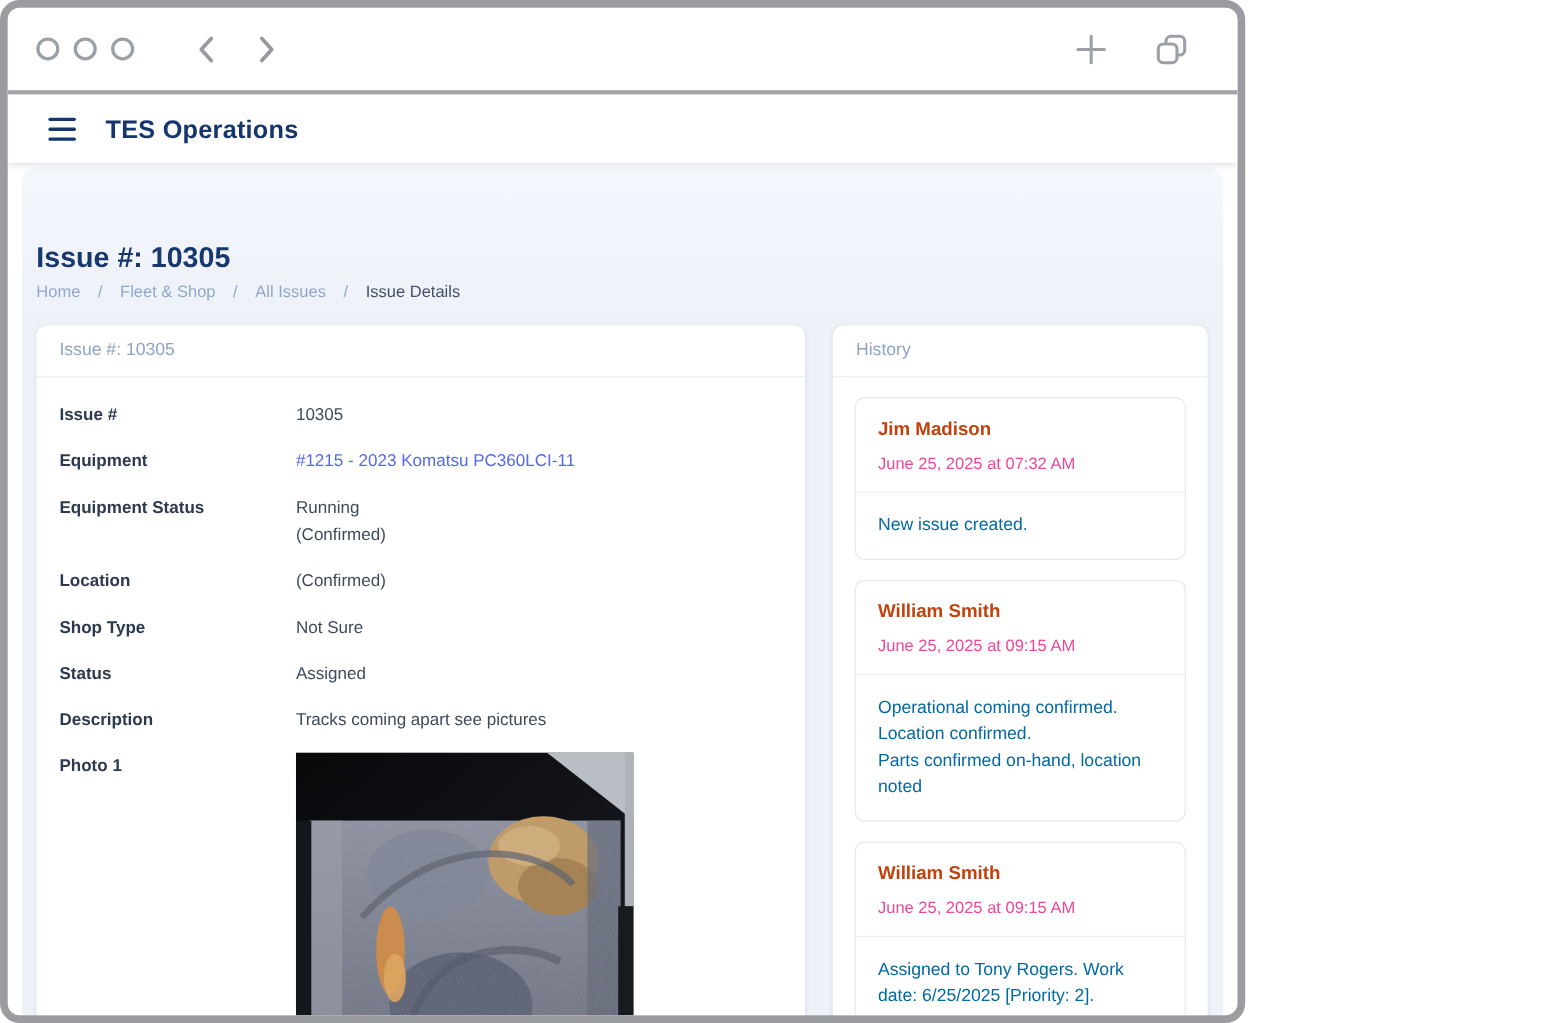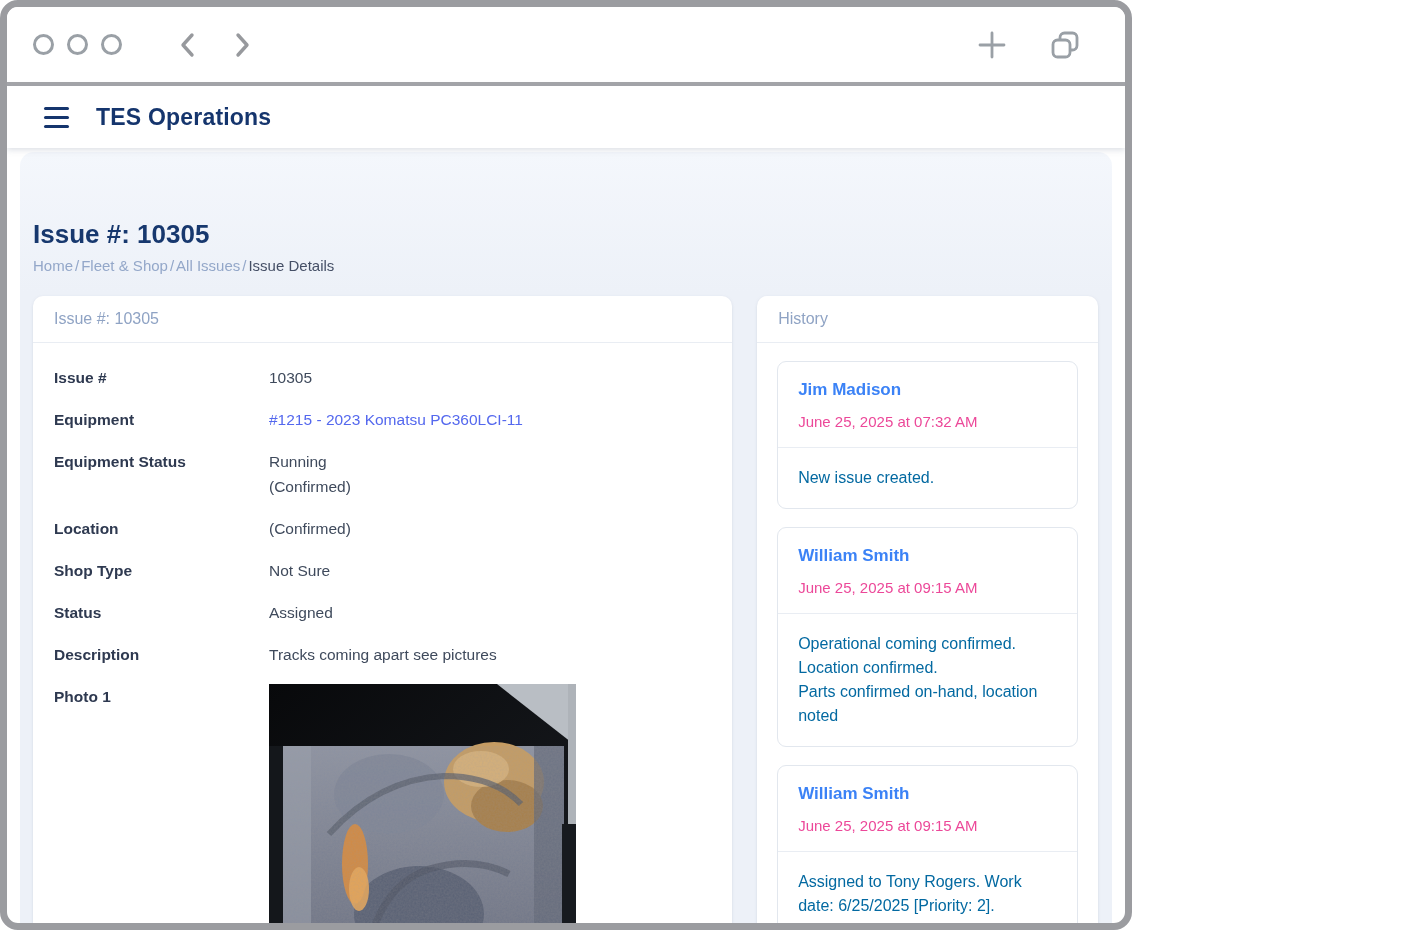--- a/index.html
+++ b/index.html
@@ -34,21 +34,21 @@
   .app-title { font-size:23px; font-weight:700; color:#15356d; letter-spacing:.2px; }
 
   
   .content {
     position:absolute; top:145px; left:13px; right:13px; bottom:0;
     background:linear-gradient(180deg,#f4f7fc 0,#edf1f8 140px);
     border-radius:14px 14px 0 0;
     padding:67px 14px 0 13px; overflow:hidden;
   }
   .page-title { font-size:26px; font-weight:700; color:#17386e; margin-bottom:7px; }
-  .breadcrumb { display:flex; gap:2px; font-size:15px; color:#93a7c9; align-items:center; }
+  .breadcrumb { display:flex; gap:16px; font-size:15px; color:#93a7c9; align-items:center; }
   .crumb { color:#93a7c9; text-decoration:none; }
   .crumb-current { color:#454f66; }
   .crumb-sep { color:#93a7c9; }
 
   .cards { display:flex; gap:25px; margin-top:22px; align-items:flex-start; }
   .card { background:#fff; border-radius:10px; box-shadow:0 1px 3px rgba(150,160,180,.28); }
   .main-card { width:884px; min-height:700px; }
   .history-card { width:431px; min-height:660px; }
   .card-header { padding:14px 21px; font-size:16px; color:#8fa3c4; border-bottom:1px solid #e9edf3; }
 
@@ -59,21 +59,21 @@
   .field-value { color:#3f4a5c; }
   .field-value a { color:#5468ee; text-decoration:none; }
   .field-note { color:#3f4a5c; }
   .photo-row { margin-bottom:0; }
   .photo-frame { display:block; line-height:0; cursor:pointer; }
 
   
   .history-body { padding:18px 20px; }
   .entry { border:1px solid #e2e7ee; border-radius:9px; margin-bottom:18px; background:#fff; }
   .entry-header { padding:16px 20px 13px; border-bottom:1px solid #e9edf3; }
-  .entry-author { font-size:17px; font-weight:700; color:#3b82f6; line-height:24px; }
+  .entry-author { font-size:17px; font-weight:700; color:#c2410c; line-height:24px; }
   .entry-date { font-size:15px; color:#ec4899; line-height:24px; margin-top:8px; }
   .entry-content { padding:18px 20px; font-size:16px; color:#0369a1; line-height:24px; }
 </style>
 </head>
 <body>
 
 <div class="window">
 
   <div class="chrome">
     <div class="traffic">

